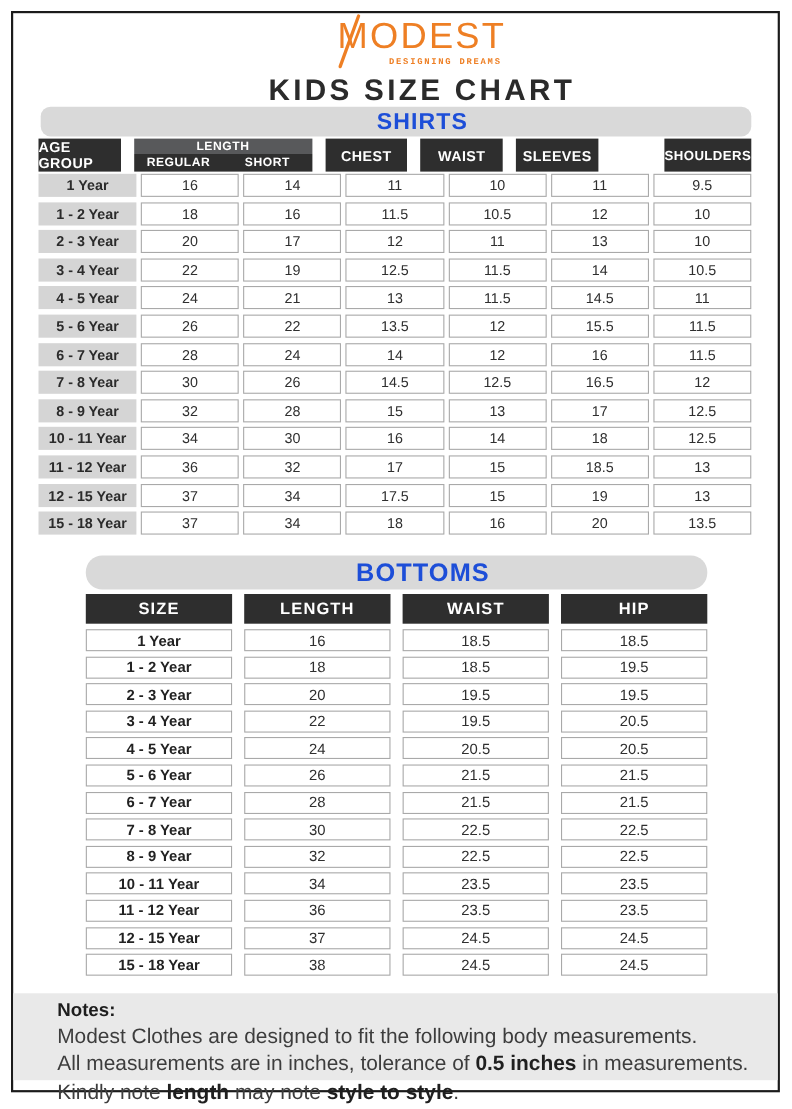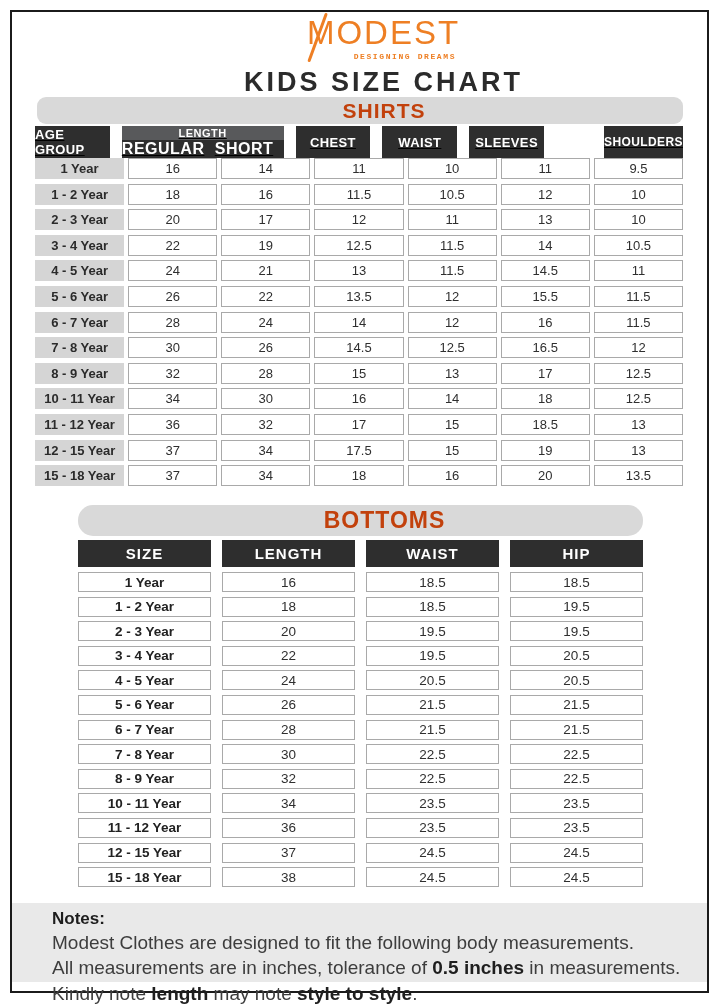--- a/index.html
+++ b/index.html
@@ -31,45 +31,45 @@
   }
   .page-title {
     margin-top:4px; font-size:27px; font-weight:700; letter-spacing:3px;
     color:#2b2b2b;
   }
 
   
   .section-bar {
     position:absolute; background:#d9d9d9; border-radius:9px;
     display:flex; align-items:center; justify-content:center;
-    font-weight:800; color:#c2410c; letter-spacing:1px;padding-left:48px;
+    font-weight:800; color:#1d4ed8; letter-spacing:1px;padding-left:48px;
   }
   .shirts-bar { left:37px; top:97px; width:646px; height:27px; font-size:21px; }
   .bottoms-bar { left:78px; top:505px; width:565px; height:31px; font-size:23px;border-radius:15px; }
 
   
   .shirts-header {
     position:absolute; left:35px; top:126px; width:648px; height:29px;
-    display:grid; grid-template-columns:repeat(7,1fr); column-gap:12px;text-decoration:underline;
+    display:grid; grid-template-columns:repeat(7,1fr); column-gap:12px;
   }
   .hcell {
     background:#2e2e2e; color:#ffffff; display:flex; align-items:center;
     justify-content:center; font-weight:700; font-size:13px; letter-spacing:.4px;
   }
   .hcell.small { font-size:12px;margin-left:48px; }
   .length-group { grid-column:span 2; display:flex; flex-direction:column; }
   .length-top {
     background:#58595b; color:#fff; height:14px; display:flex;
     align-items:center; justify-content:center; font-weight:700; font-size:11px;
     letter-spacing:.5px;
   }
   .length-bottom { background:#2e2e2e; flex:1; display:flex; }
   .length-bottom span {
     flex:1; color:#fff; display:flex; align-items:center; justify-content:center;
-    font-weight:700; font-size:16px; letter-spacing:.5px;
+    font-weight:700; font-size:11px; letter-spacing:.5px;
   }
   .shirts-body { position:absolute; left:35px; top:158px; width:648px; }
   .s-row {
     display:grid; grid-template-columns:repeat(7,1fr); column-gap:4px;
     height:21px; margin-bottom:4.6px;
   }
   .cell {
     display:flex; align-items:center; justify-content:center;
     font-size:13px; color:#2f2f2f;
   }

